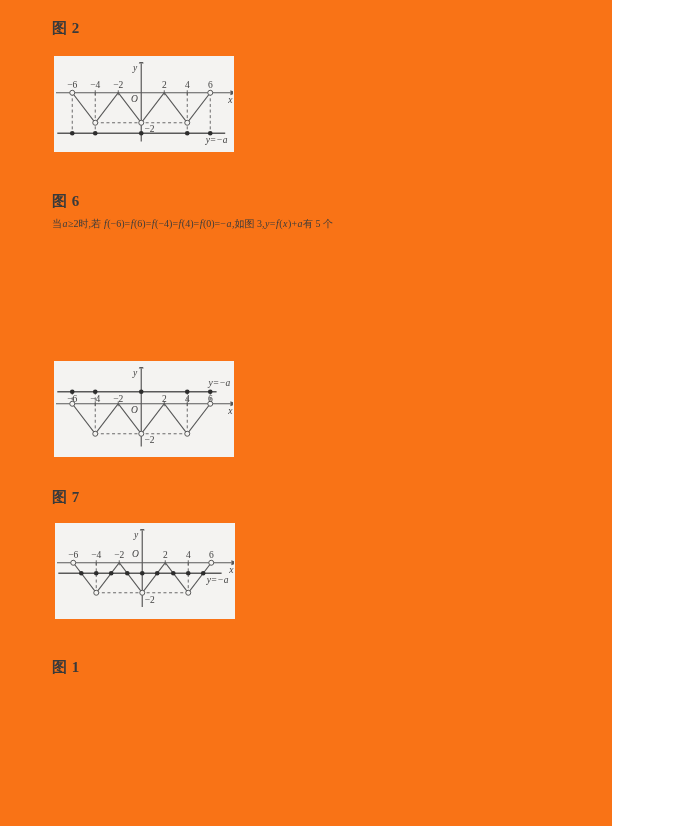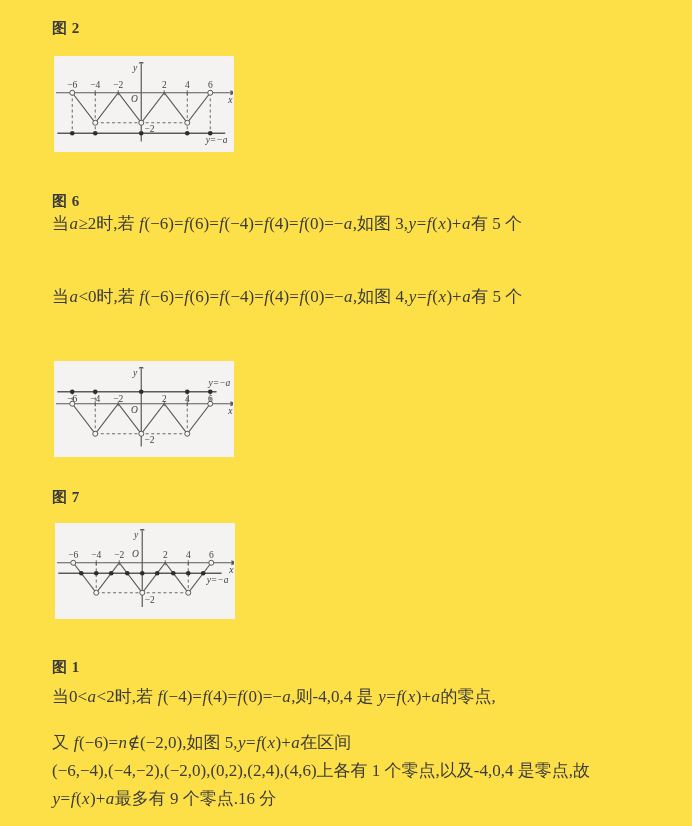--- a/index.html
+++ b/index.html
@@ -1,26 +1,26 @@
 <!DOCTYPE html>
 <html><head>
 <meta charset="utf-8">
 <style>
   html,body{margin:0;padding:0;background:#ffffff;}
   .page{
-    position:relative;width:692px;height:826px;background:#fde047;
+    position:relative;width:612px;height:826px;background:#f97316;
     font-family:"Liberation Serif","DejaVu Serif",serif;color:#3d3d3d;
     overflow:hidden;
   }
   .caption{
     position:absolute;font-weight:bold;font-size:15px;color:#3a3a3a;
     letter-spacing:0.5px;white-space:nowrap;
   }
   .para{
-    position:absolute;left:52px;width:608px;font-size:17px;line-height:28px;
+    position:absolute;left:52px;width:608px;font-size:10px;line-height:28px;
     color:#3b3b3b;
   }
   .tline{white-space:nowrap;}
   .tline i{font-style:italic;padding:0 0.5px;}
   .figure{
     position:absolute;background:#f4f3f1;padding:6px 1px;line-height:0;
   }
   svg text{
     font-family:"Liberation Serif","DejaVu Serif",serif;
     font-size:9.5px;fill:#3e3e3e;
@@ -77,21 +77,20 @@
       </svg>
   </div>
 
   <div class="caption" style="left:52px;top:192px">图 6</div>
 
   <div class="para" style="top:210px">
     <div class="tline">当<i>a</i>≥2时,若 <i>f</i>(−6)=<i>f</i>(6)=<i>f</i>(−4)=<i>f</i>(4)=<i>f</i>(0)=−<i>a</i>,如图 3,<i>y</i>=<i>f</i>(<i>x</i>)+<i>a</i>有 5 个</div>
   </div>
 
   <div class="para" style="top:283px">
-    <div class="tline">当<i>a</i>&lt;0时,若 <i>f</i>(−6)=<i>f</i>(6)=<i>f</i>(−4)=<i>f</i>(4)=<i>f</i>(0)=−<i>a</i>,如图 4,<i>y</i>=<i>f</i>(<i>x</i>)+<i>a</i>有 5 个</div>
   </div>
 
   <div class="figure" style="left:54px;top:361px">
     <svg width="178" height="84" viewBox="0 0 178 84">
         <line x1="40.25" y1="66.75" x2="132.25" y2="66.75" stroke="#5a5a5a" stroke-width="0.9" stroke-dasharray="3,2.6"></line>
         <line x1="17.25" y1="24.750000000000004" x2="17.25" y2="36.75" stroke="#5a5a5a" stroke-width="0.9" stroke-dasharray="3,2.6"></line>
         <line x1="40.25" y1="24.750000000000004" x2="40.25" y2="66.75" stroke="#5a5a5a" stroke-width="0.9" stroke-dasharray="3,2.6"></line>
         <line x1="132.25" y1="24.750000000000004" x2="132.25" y2="66.75" stroke="#5a5a5a" stroke-width="0.9" stroke-dasharray="3,2.6"></line>
         <line x1="155.25" y1="24.750000000000004" x2="155.25" y2="36.75" stroke="#5a5a5a" stroke-width="0.9" stroke-dasharray="3,2.6"></line>
         <line x1="1" y1="36.75" x2="175.375" y2="36.75" stroke="#5a5a5a" stroke-width="1.2"></line>
@@ -172,23 +171,15 @@
         <text x="82.8" y="28.05" text-anchor="end" class="fi">O</text>
         <text x="177.375" y="43.75" text-anchor="end" class="fi">x</text>
         <text x="82.25" y="8.500000000000002" text-anchor="end" class="fi">y</text>
         <text x="88.78" y="73.5">−2</text>
         <text x="150.65" y="53.550000000000004" class="fi">y=−a</text>
       </svg>
   </div>
 
   <div class="caption" style="left:52px;top:658px">图 1</div>
 
-  <div class="para" style="top:683px">
-    <div class="tline">当0&lt;<i>a</i>&lt;2时,若 <i>f</i>(−4)=<i>f</i>(4)=<i>f</i>(0)=−<i>a</i>,则-4,0,4 是 <i>y</i>=<i>f</i>(<i>x</i>)+<i>a</i>的零点,</div>
-  </div>
 
-  <div class="para" style="top:729px">
-    <div class="tline">又 <i>f</i>(−6)=<i>n</i>∉(−2,0),如图 5,<i>y</i>=<i>f</i>(<i>x</i>)+<i>a</i>在区间</div>
-    <div class="tline">(−6,−4),(−4,−2),(−2,0),(0,2),(2,4),(4,6)上各有 1 个零点,以及-4,0,4 是零点,故</div>
-    <div class="tline"><i>y</i>=<i>f</i>(<i>x</i>)+<i>a</i>最多有 9 个零点.16 分</div>
-  </div>
 
 </div>
 
 </body></html>

